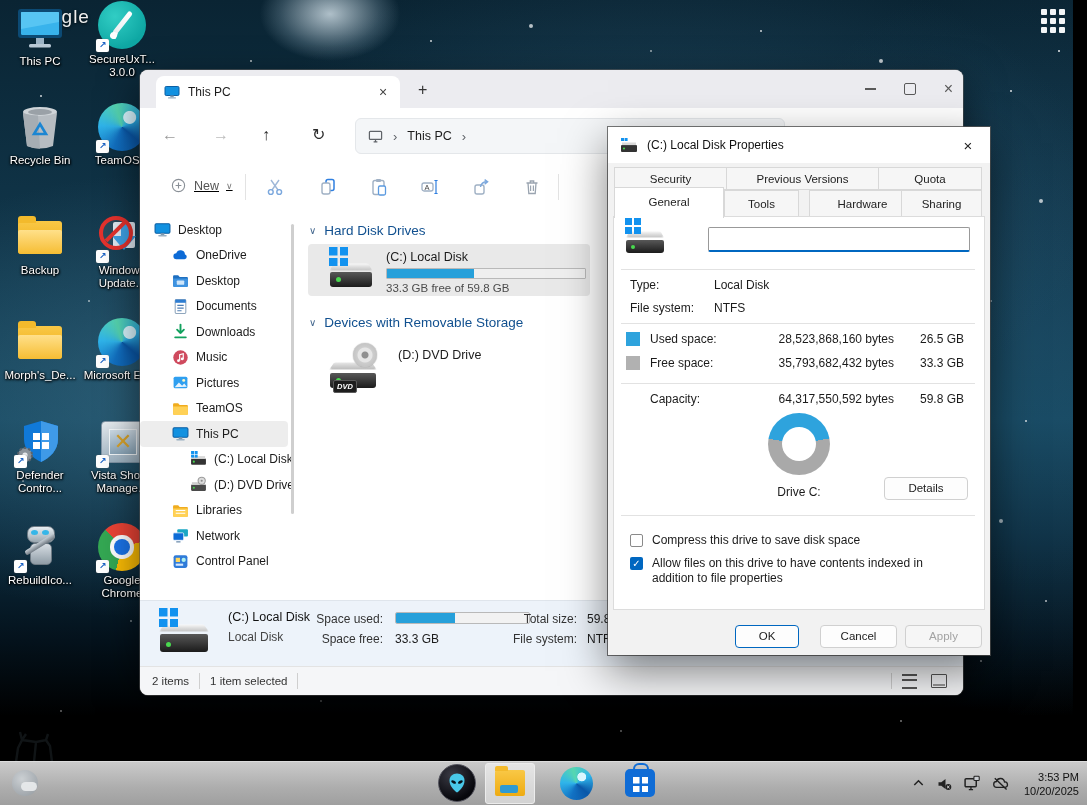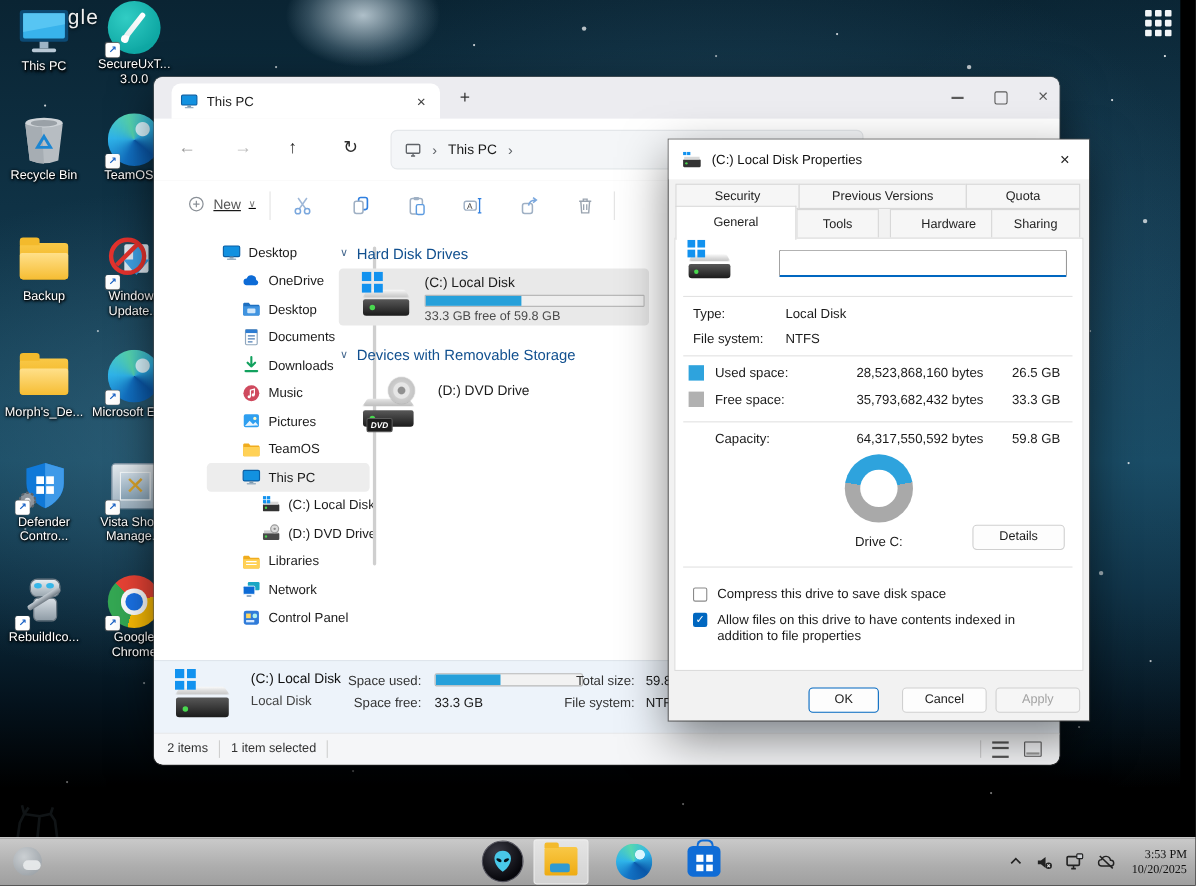--- a/index.html
+++ b/index.html
@@ -114,21 +114,21 @@
   .tool{position:absolute;top:13px;width:20px;height:20px;}
   .tdiv{position:absolute;top:10px;width:1px;height:26px;background:#e3e3e3;}
   .newbtn{position:absolute;left:22px;top:9px;display:flex;align-items:center;gap:7px;padding:4px 8px;border-radius:4px;text-decoration:underline;}
   .newbtn .nlabel{font-size:12.5px;color:#555;}
   .newbtn .chev{font-size:9px;color:#777;}
   .sortbtn{position:absolute;left:570px;top:9px;display:flex;align-items:center;gap:5px;padding:4px 6px;}
   .sort-ar{font-size:13px;}
   .sortbtn .slab{font-size:12.5px;color:#333;}
 
   .ebody{position:absolute;left:0;top:140px;right:0;bottom:95px;background:#fff;}
-  .sidebar{position:absolute;left:0;top:0;width:158px;bottom:0;padding-left:48px;}
+  .sidebar{position:absolute;left:0;top:0;width:158px;bottom:0;}
   .srow{display:flex;align-items:center;height:25.5px;gap:7px;border-radius:4px;margin-right:10px;}
   .srow.sel{background:#ededed;}
   .slabel{font-size:12px;color:#1b1b1b;white-space:nowrap;}
   .ic16{width:17px;height:17px;flex:0 0 17px;}
   .sscroll{position:absolute;right:4px;top:14px;width:3px;height:290px;border-radius:2px;background:#cfcfcf;}
 
   .main{position:absolute;left:165px;top:0;right:0;bottom:0;}
   .ghead{display:flex;align-items:center;gap:8px;font-size:13.5px;color:#11508f;}
   .gchev{font-size:10px;color:#46698f;}
   .drive-row{position:absolute;left:3px;top:34px;width:282px;height:52px;border-radius:4px;background:#e9e9e9;}
@@ -202,21 +202,21 @@
   .tb-folder::before{content:"";position:absolute;left:0;top:-4px;width:13px;height:5px;border-radius:2px 2px 0 0;background:#f3ba2c;}
   .tb-folder::after{content:"";position:absolute;left:5px;bottom:3px;width:18px;height:8px;border-radius:2px;background:#2f9ad2;}
   .tb-edge{position:absolute;left:560px;top:5px;width:33px;height:33px;}
   .tb-store{position:absolute;left:625px;top:7px;width:30px;height:28px;border-radius:5px;background:#0f6cd6;}
   .tb-store::before{content:"";position:absolute;top:-6px;left:8px;width:12px;height:8px;border:2.5px solid #0f6cd6;border-bottom:none;border-radius:6px 6px 0 0;}
   .tb-store::after{content:"";position:absolute;left:8px;top:8px;width:15px;height:15px;background-repeat:no-repeat;
     background-image:linear-gradient(#fff,#fff),linear-gradient(#fff,#fff),linear-gradient(#fff,#fff),linear-gradient(#fff,#fff);
     background-size:6.5px 6.5px;background-position:0 0,8.5px 0,0 8.5px,8.5px 8.5px;}
   .tray{position:absolute;right:8px;top:0;height:43px;display:flex;align-items:center;gap:10px;}
   .tray svg{display:block;}
-  .clock{text-align:right;font-size:11px;line-height:14px;color:#111;margin-left:4px;font-family:Liberation Serif, serif;}
+  .clock{text-align:right;font-size:11px;line-height:14px;color:#111;margin-left:4px;}
 
   
   .ind0{padding-left:14px;} .ind1{padding-left:32px;} .ind2{padding-left:50px;}
 </style>
 </head>
 <body>
 
 <div id="screen">
 
   <div class="wallpaper">

